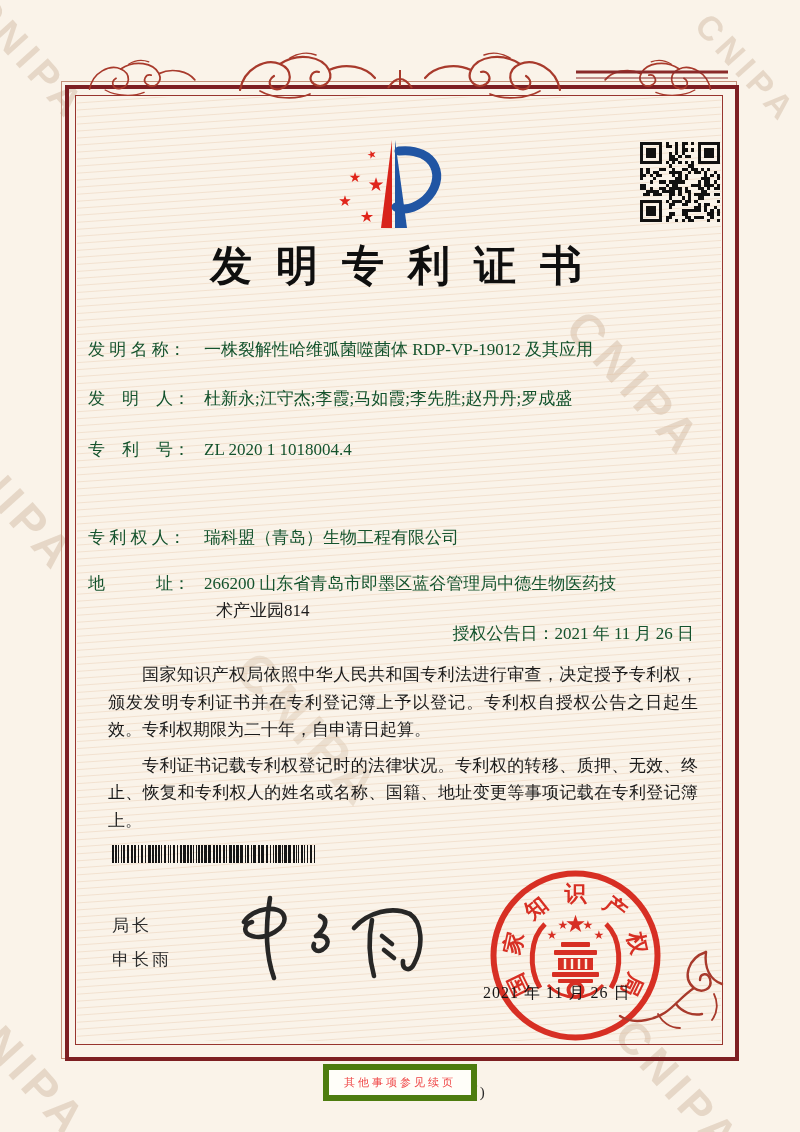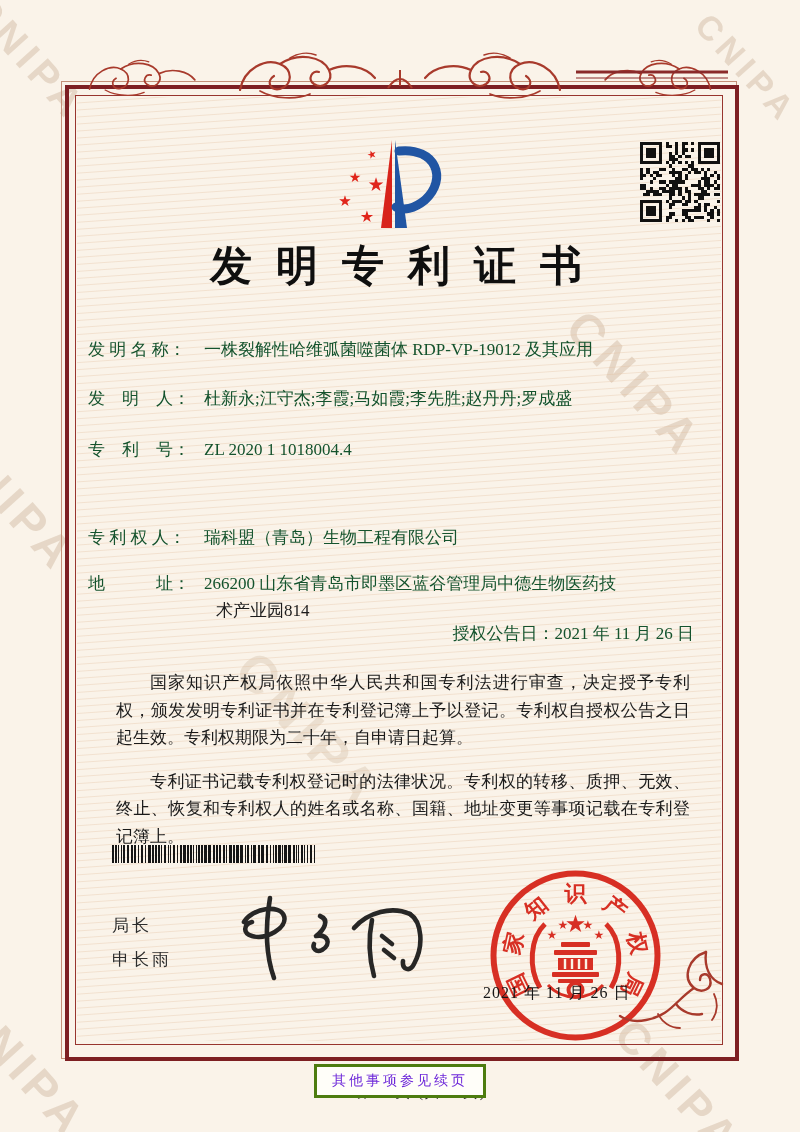--- a/index.html
+++ b/index.html
@@ -19,35 +19,35 @@
   .logo{position:absolute;left:326px;top:127px;width:134px;height:106px;}
   .qr{position:absolute;left:640px;top:142px;width:80px;height:80px;}
   .title{position:absolute;left:63px;top:238px;width:666px;text-align:center;font-size:42px;font-weight:bold;
          letter-spacing:24px;text-indent:24px;color:#0f0f0f;}
   .row{position:absolute;left:88px;width:606px;font-size:17px;line-height:24px;color:#14532d;}
   .row .lbl{display:inline-block;width:116px;}
   .cont{position:absolute;left:216px;font-size:17px;color:#1c1c1c;}
   .grantno{position:absolute;left:452px;font-size:17px;color:#1c1c1c;}
   .body-text{position:absolute;left:100px;top:653px;width:606px;font-size:17px;line-height:27.5px;
              text-align:justify;color:#1a1a1a;}
-  .body-text p{margin:16px;text-indent:2em;}
+  .body-text p{margin:8px;text-indent:2em;}
   .barcode{position:absolute;left:112px;top:845px;width:208px;height:18px;}
   .officer-title{position:absolute;left:112px;top:914px;font-size:17px;letter-spacing:3px;color:#2e2e2e;
                  font-family:"Liberation Sans","DejaVu Sans",sans-serif;}
   .officer-name{position:absolute;left:112px;top:948px;font-size:17px;letter-spacing:3px;color:#2e2e2e;
                 font-family:"Liberation Sans","DejaVu Sans",sans-serif;}
   .signature{position:absolute;left:222px;top:888px;width:215px;height:100px;}
   .seal{position:absolute;left:488px;top:868px;width:175px;height:175px;opacity:0.96;}
   .seal-char{fill:#d6281c;font-size:22px;font-weight:bold;text-anchor:middle;dominant-baseline:middle;
              font-family:"Liberation Serif",serif;}
   .seal-date{position:absolute;left:483px;top:983px;width:175px;font-size:16px;letter-spacing:1px;color:#161616;z-index:6;}
   .footer-page{position:absolute;left:66px;top:1083px;width:666px;text-align:center;font-size:15px;
                letter-spacing:2px;color:#2a2a2a;margin-left:23px;}
   .cont-note{position:absolute;left:50%;transform:translateX(-50%);top:1064px;background:#fffef9;
-             border:3px solid #4d7c0f;padding:5px 15px;font-size:14px;letter-spacing:3px;color:#6d28d9;z-index:7;}
+             border:6px solid #4d7c0f;padding:5px 15px;font-size:11px;letter-spacing:3px;color:#ef4444;z-index:7;}
   svg text{font-family:"Liberation Serif",serif;}
 </style>
 </head>
 <body>
 
 <div class="page">
 
   <div class="wm" style="left:-6px;top:-14px;font-size:40px;">CNIPA</div>
   <div class="wm" style="left:716px;top:6px;font-size:34px;">CNIPA</div>
   <div class="wm" style="left:-26px;top:420px;font-size:46px;">CNIPA</div>

